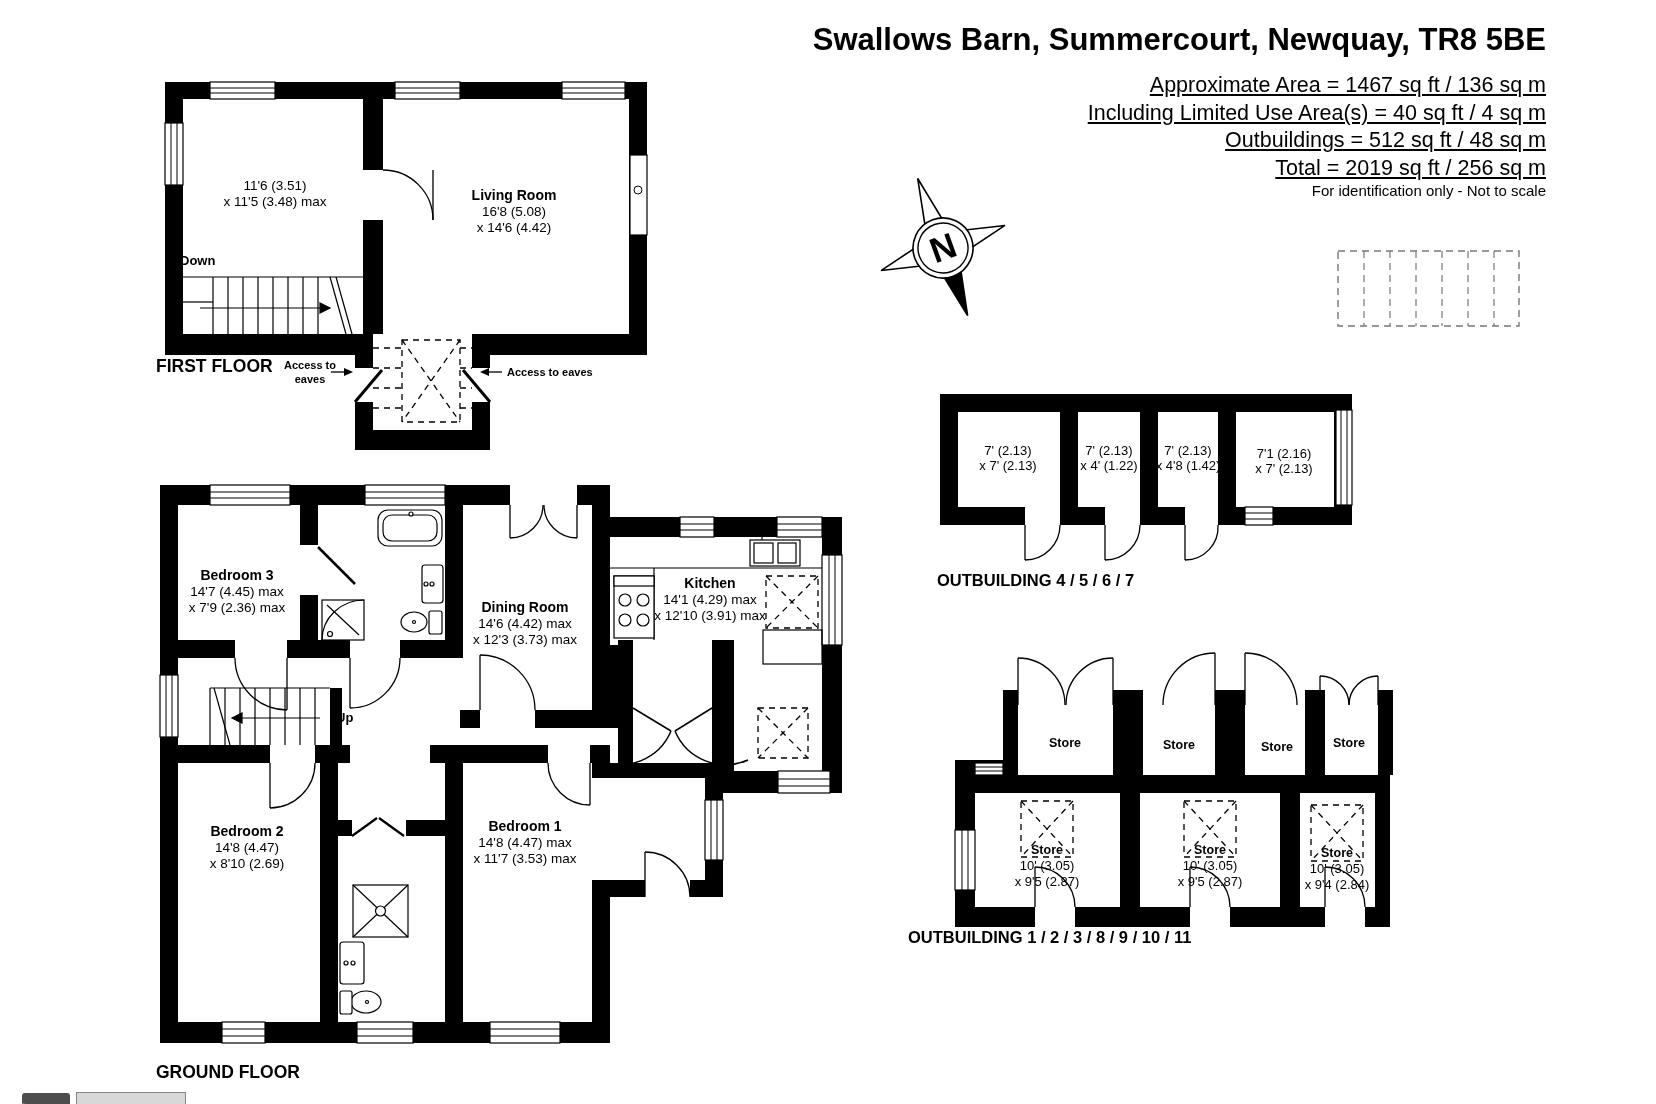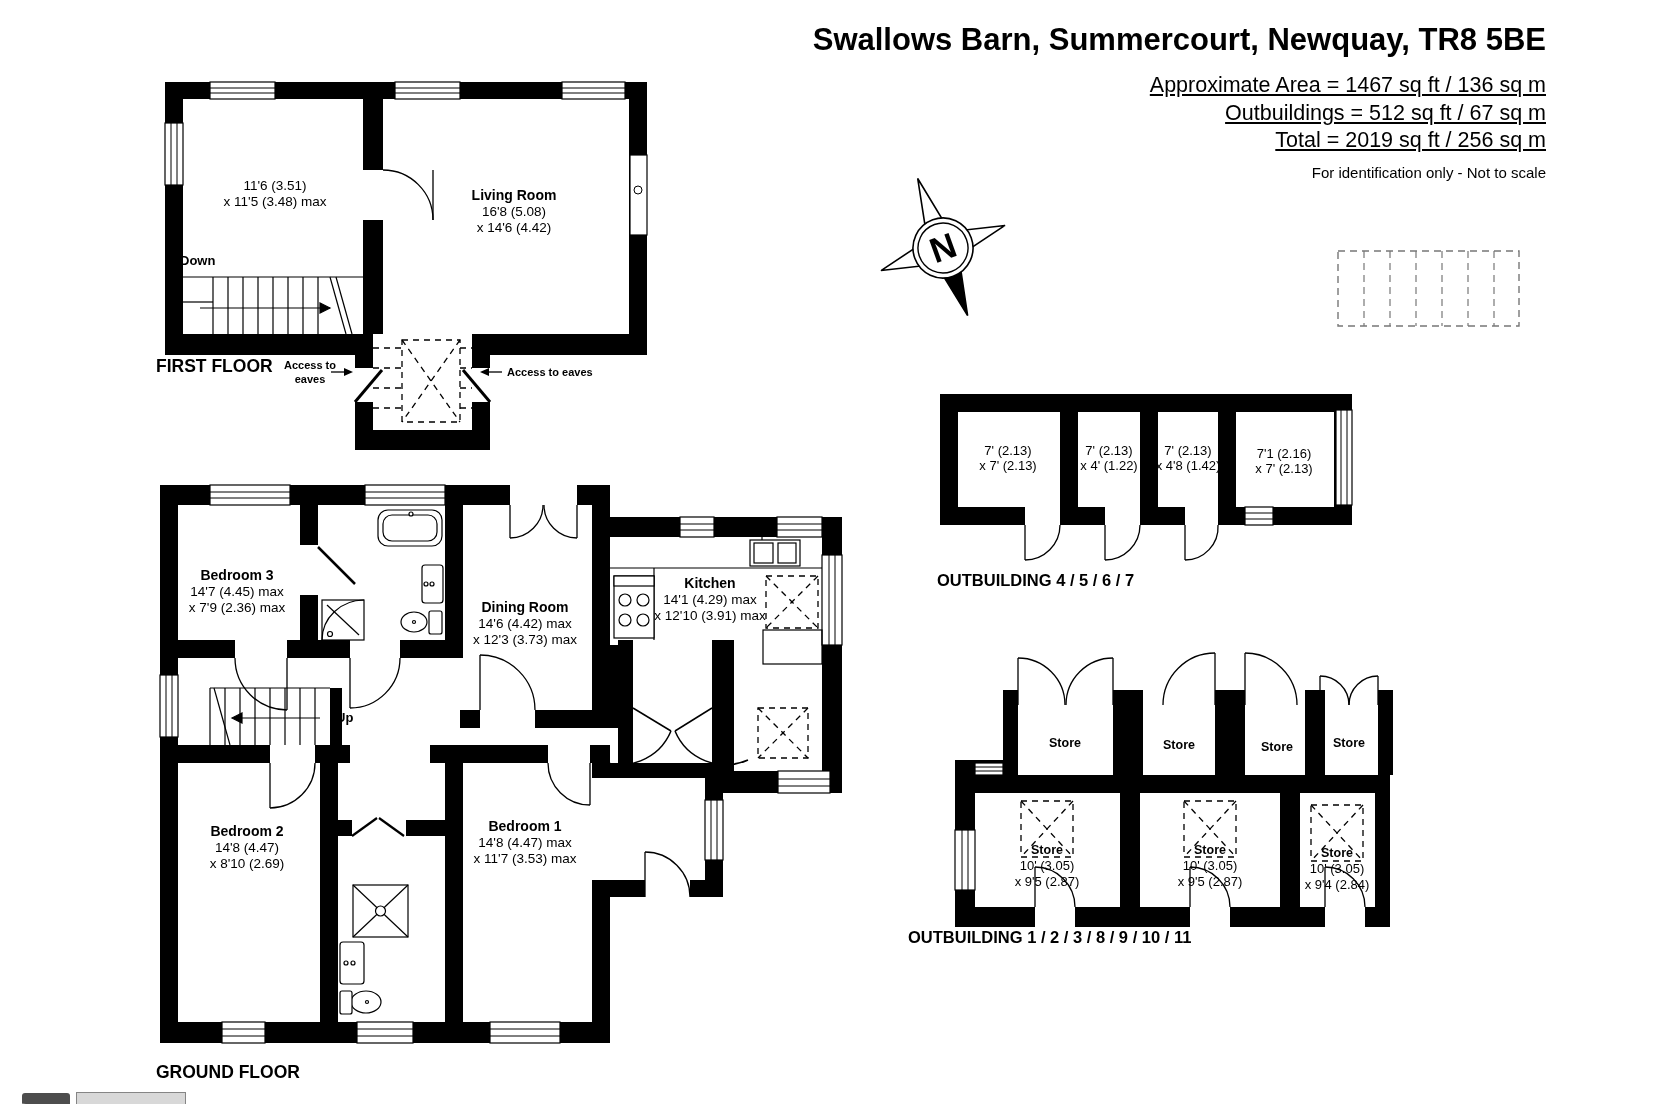--- a/index.html
+++ b/index.html
@@ -4,21 +4,21 @@
 <style>
   html,body{margin:0;padding:0;background:#fff;}
   #stage{position:relative;width:1656px;height:1104px;background:#ffffff;overflow:hidden;
          font-family:"Liberation Sans", sans-serif;color:#000;border-radius:26px;}
   .abs{position:absolute;}
   
   #header{position:absolute;top:22px;right:110px;text-align:right;}
   .title{font-size:31px;font-weight:bold;letter-spacing:0px;}
   .area-line{font-size:21.5px;line-height:27.5px;text-decoration:underline;}
   .area-block{margin-top:14px;}
-  .disclaimer{font-size:15px;margin-top:9px;}
+  .disclaimer{font-size:15px;}
   
   #legend{position:absolute;left:1337px;top:250px;width:183px;height:77px;}
   #legend .legend-text{position:absolute;left:0;top:14px;width:183px;text-align:center;
       font-size:17.5px;font-weight:bold;line-height:21px;z-index:2;}
   
   svg text{fill:#000;}
   .rname{font-size:14px;font-weight:bold;}
   .rdim{font-size:13.5px;}
   .tinyb{font-size:11px;font-weight:bold;}
   .floorlab{font-size:17.5px;font-weight:bold;}
@@ -31,21 +31,22 @@
 </style>
 </head>
 <body>
 
 <div id="stage">
 
   <div id="header">
     <div class="title">Swallows Barn, Summercourt, Newquay, TR8 5BE</div>
     <div class="area-block">
       <div class="area-line">Approximate Area = 1467 sq ft / 136 sq m</div>
-      <div class="area-line">Outbuildings = 512 sq ft / 67 sq m</div>
+      <div class="area-line">Including Limited Use Area(s) = 40 sq ft / 4 sq m</div>
+      <div class="area-line">Outbuildings = 512 sq ft / 48 sq m</div>
       <div class="area-line">Total = 2019 sq ft / 256 sq m</div>
     </div>
     <div class="disclaimer">For identification only - Not to scale</div>
   </div>
 
   <div id="legend">
     <svg width="183" height="77">
       <rect x="1" y="1" width="181" height="75" fill="none" stroke="#777" stroke-width="1.4" stroke-dasharray="7,5"></rect>
       <g stroke="#777" stroke-width="1.2" stroke-dasharray="7,5">
         <line x1="27" y1="1" x2="27" y2="76"></line>

